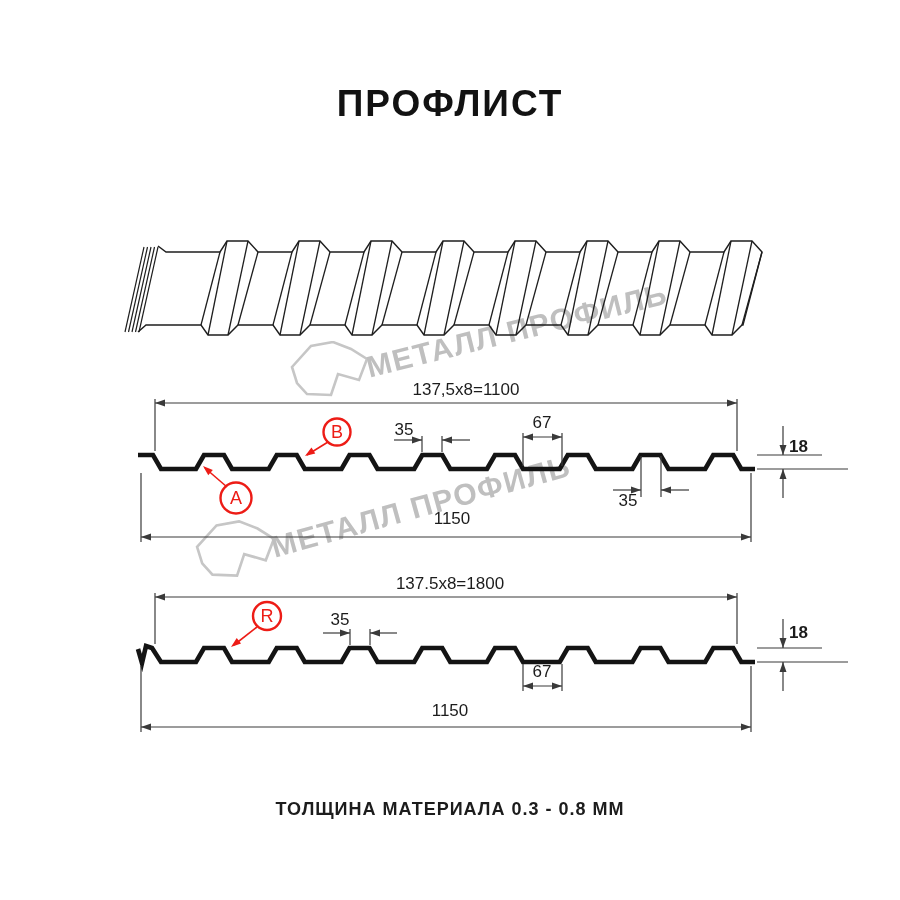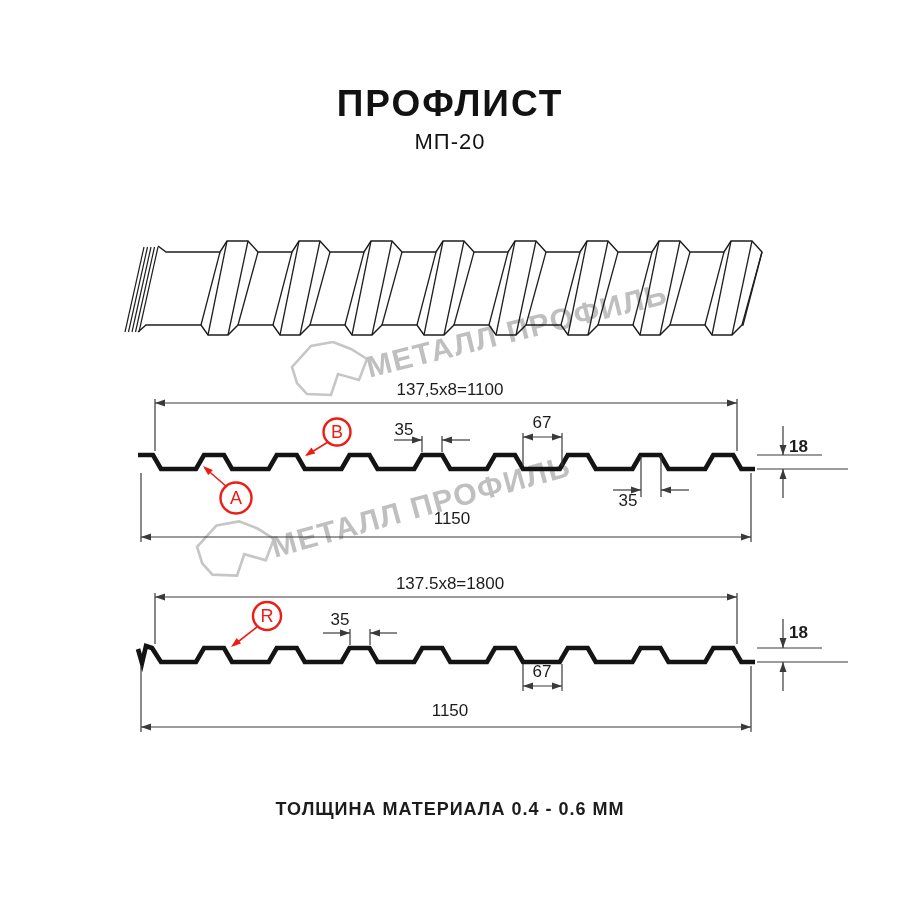--- a/index.html
+++ b/index.html
@@ -19,21 +19,20 @@
        transform:translateX(-50%);}
   .dim-left{transform:none;font-weight:bold;}
   .callout{position:absolute;z-index:3;font-size:18px;transform:translate(-50%,-50%);}
 </style>
 </head>
 <body>
 
 <div id="canvas">
 
   <div id="title" class="ctext">ПРОФЛИСТ</div>
-  <div id="subtitle" class="ctext">МП-20</div>
 
   <svg class="wm-logo" style="left:289px;top:341px" width="80" height="56" viewBox="0 0 80 56">
     <polygon points="3,26 22,5 44,1 62,8 78,18 70,39 49,33 42,54 18,53 8,42" fill="none" stroke="#c6c6c6" stroke-width="2.6"></polygon>
   </svg>
   <div id="wm1" class="wm-text">МЕТАЛЛ ПРОФИЛЬ</div>
 
   <svg class="wm-logo" style="left:194px;top:520px" width="82" height="58" viewBox="0 0 80 56">
     <polygon points="3,26 22,5 44,1 62,8 78,18 70,39 49,33 42,54 18,53 8,42" fill="none" stroke="#c6c6c6" stroke-width="2.6"></polygon>
   </svg>
   <div id="wm2" class="wm-text">МЕТАЛЛ ПРОФИЛЬ</div>
@@ -149,30 +148,30 @@
         <line x1="751" y1="666" x2="751" y2="732" stroke="#3a3a3a" stroke-width="1.2"></line>
         <line x1="141" y1="727" x2="751" y2="727" stroke="#3a3a3a" stroke-width="1.2"></line>
         <polygon points="141,727 151,723.5 151,730.5" fill="#3a3a3a"></polygon>
         <polygon points="751,727 741,730.5 741,723.5" fill="#3a3a3a"></polygon>
         <circle cx="267" cy="616" r="14" fill="none" stroke="#ed1c16" stroke-width="2.4"></circle>
         <line x1="257" y1="627" x2="234" y2="645" stroke="#ed1c16" stroke-width="1.6"></line>
         <polygon points="231,647 236.72529237242742,638.0853476091199 241.034922699707,643.6014228843669" fill="#ed1c16"></polygon>
       </g>
     </svg>
 
-  <div class="dim" style="left:450px;top:380px">137,5x8=1100</div>
+  <div class="dim" style="left:466px;top:380px">137,5x8=1100</div>
   <div class="dim" style="left:404px;top:420px">35</div>
   <div class="dim" style="left:542px;top:413px">67</div>
   <div class="dim" style="left:628px;top:491px">35</div>
   <div class="dim dim-left" style="left:789px;top:437px">18</div>
   <div class="dim" style="left:452px;top:509px">1150</div>
   <div class="callout" style="left:236px;top:498px;color:#ed1c16">A</div>
   <div class="callout" style="left:337px;top:432px;color:#ed1c16">B</div>
 
   <div class="dim" style="left:450px;top:574px">137.5x8=1800</div>
   <div class="dim" style="left:340px;top:610px">35</div>
   <div class="dim" style="left:542px;top:662px">67</div>
   <div class="dim dim-left" style="left:789px;top:623px">18</div>
   <div class="dim" style="left:450px;top:701px">1150</div>
   <div class="callout" style="left:267px;top:616px;color:#ed1c16">R</div>
 
-  <div id="note" class="ctext">ТОЛЩИНА МАТЕРИАЛА 0.4 - 0.6 ММ</div>
+  <div id="note" class="ctext">ТОЛЩИНА МАТЕРИАЛА 0.3 - 0.8 ММ</div>
 </div>
 
 </body></html>

